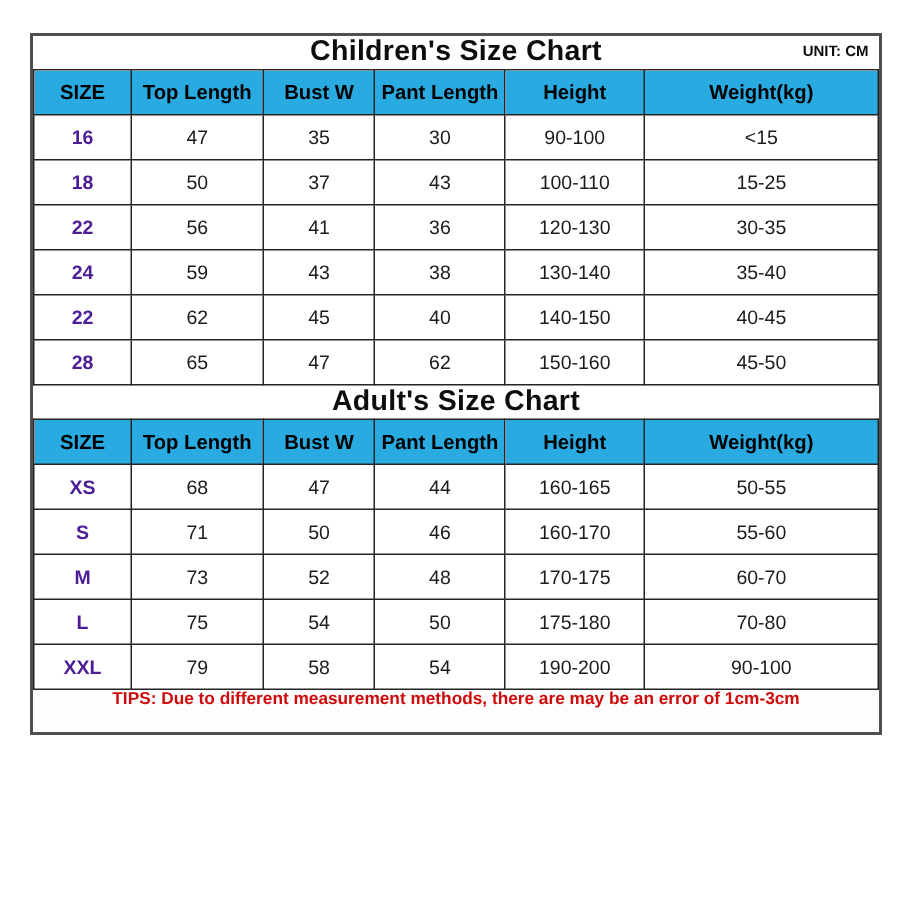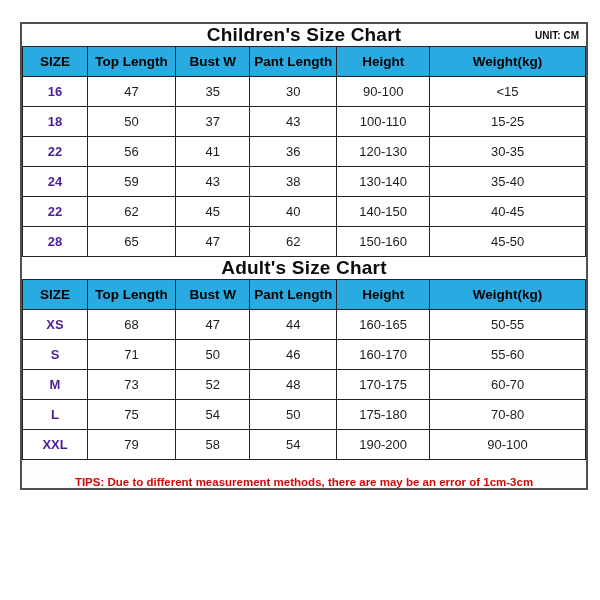--- a/index.html
+++ b/index.html
@@ -74,21 +74,21 @@
   }
   table.size-table th:nth-child(1) { width: 11.5%; }
   table.size-table th:nth-child(2) { width: 15.6%; }
   table.size-table th:nth-child(3) { width: 13.2%; }
   table.size-table th:nth-child(4) { width: 15.4%; }
   table.size-table th:nth-child(5) { width: 16.5%; margin-top: 24px; }
   table.size-table th:nth-child(6) { width: 27.8%; }
   .tips-row {
     height: 28px;
     display: flex;
-    align-items: flex-end;
+    align-items: flex-start;
     justify-content: center;
     background: #fdfdfd;
   }
   .tips-text {
     font-size: 11.5px;
     font-weight: bold;
     color: #cf0a0a;
   }
 </style>
 </head>

